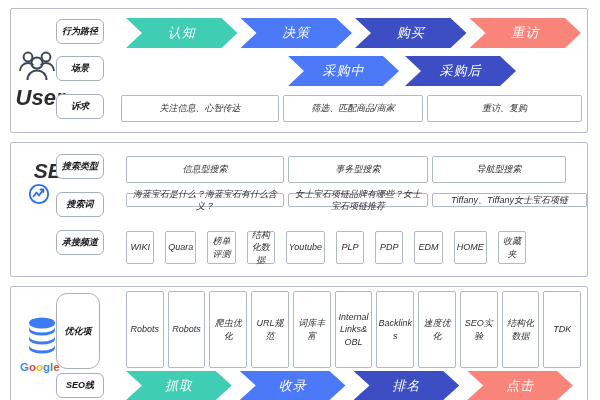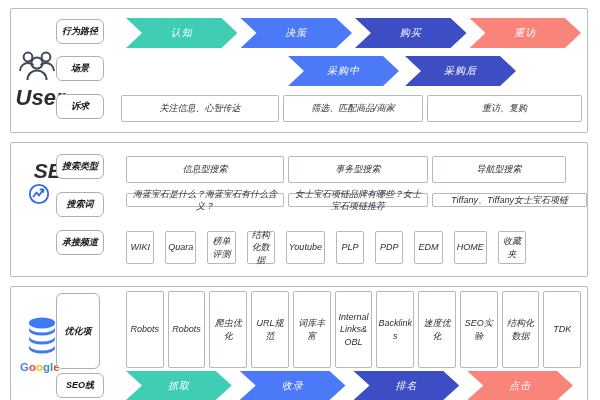--- a/index.html
+++ b/index.html
@@ -18,26 +18,26 @@
   .entity-label {
     position:absolute; font-style:italic; font-weight:600; color:#2d2d2d;
     text-align:center;
   }
   .pill {
     position:absolute; left:45px; width:48px; height:25px; background:#fff;
     border:1px solid #a9b0bd; border-radius:6px; box-sizing:border-box;
     display:flex; align-items:center; justify-content:center;
     font-size:9px; font-weight:bold; font-style:italic; color:#151515;
   }
-  .pill-tall { height:76px; border-radius:6px; width:44px; }
+  .pill-tall { height:76px; border-radius:11px; width:44px; }
 
   .arrow-row { position:absolute; display:flex; }
   .chev {
     flex:1; display:flex; align-items:center; justify-content:center;
-    color:#fff; font-size:10px; font-style:italic; letter-spacing:1px;
+    color:#fff; font-size:13px; font-style:italic; letter-spacing:1px;
     clip-path:polygon(0 0, calc(100% - 16px) 0, 100% 50%, calc(100% - 16px) 100%, 0 100%, 16px 50%);
   }
   .box-row { position:absolute; display:flex; }
   .wbox {
     background:#fff; border:1px solid #b2b9c6; border-radius:2px; box-sizing:border-box;
     display:flex; align-items:center; justify-content:center; text-align:center;
     font-size:9px; font-style:italic; color:#2e2e2e; line-height:1.35; padding:1px 2px;
   }
   .wbox-wide { border-radius:2px; }
   .wbox-sm { flex:1; }

